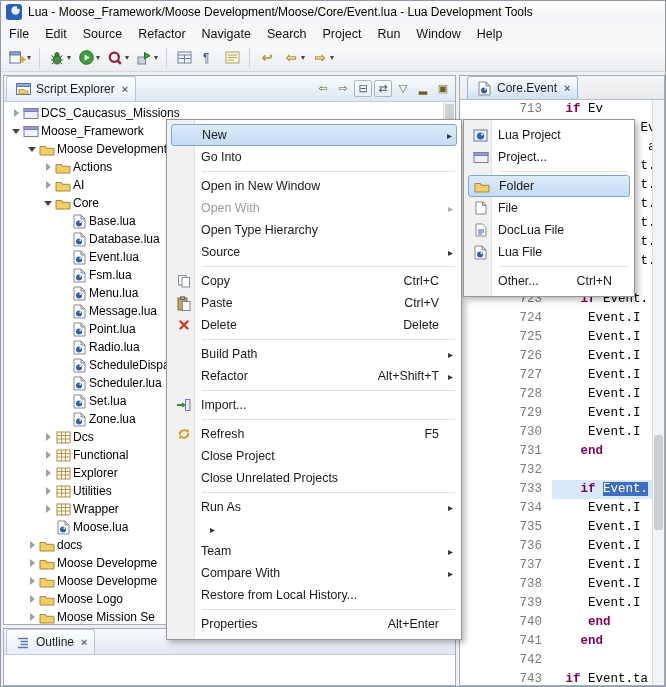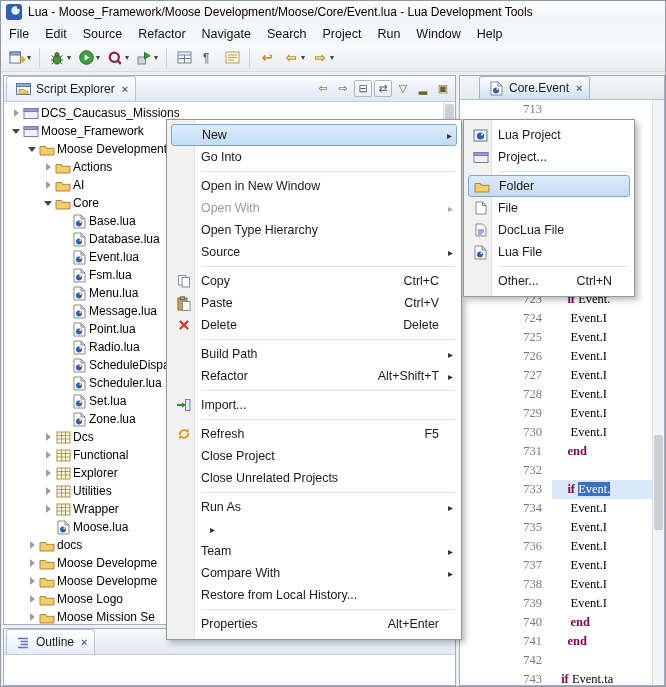--- a/index.html
+++ b/index.html
@@ -30,23 +30,23 @@
   .tree{position:absolute;top:26px;left:0;right:12px;bottom:0;overflow:hidden;padding-top:2px}
   .tree-row{height:18px;display:flex;align-items:center;font-size:12px;color:#000;white-space:nowrap}
   .tw{width:12px;flex:none;display:inline-flex;justify-content:center}
   .tw-c::before{content:"";border-left:5px solid #9aa0a8;border-top:4px solid transparent;border-bottom:4px solid transparent}
   .tw-e::before{content:"";border-top:5px solid #44484e;border-left:4px solid transparent;border-right:4px solid transparent}
   .tree-label{margin-left:1px}
   .vscroll{position:absolute;top:26px;right:0;bottom:0;width:12px;background:#f3f4f5;border-left:1px solid #d8dadd}
   .vthumb{position:absolute;left:1px;right:1px;background:#ccd0d5;border-radius:2px}
   
   .editor-tabs{height:24px;background:linear-gradient(#f4f5f6,#e8eaec);border-bottom:1px solid #b4bcc6;display:flex;align-items:flex-end}
-  .editor-tab{height:23px;display:flex;align-items:center;gap:4px;padding:0 7px;background:linear-gradient(#fefefe,#cfe0f5);border:1px solid #9db5d2;border-bottom:none;border-radius:3px 3px 0 0;margin-left:19px;font-size:12px;color:#1b1b1b;white-space:nowrap}
+  .editor-tab{height:23px;display:flex;align-items:center;gap:4px;padding:0 7px;background:linear-gradient(#fefefe,#cfe0f5);border:1px solid #9db5d2;border-bottom:none;border-radius:3px 3px 0 0;margin-left:7px;font-size:12px;color:#1b1b1b;white-space:nowrap}
   #editor .vscroll{top:24px}
-  .code{position:absolute;top:24px;left:0;right:12px;bottom:0;background:#fff;overflow:hidden;font-family:Liberation Serif, serif;font-size:12.5px;line-height:19px}
+  .code{position:absolute;top:24px;left:0;right:12px;bottom:0;background:#fff;overflow:hidden;font-family:Liberation Mono, monospace;font-size:12.5px;line-height:19px}
   .code-row{display:flex;height:19px}
   .ln{width:92px;flex:none;text-align:right;padding-right:10px;color:#7b7b7b}
   .lc{flex:1;white-space:pre;padding-left:6px;color:#000}
   .code-row.current .lc{background:var(--curline)}
   .tok-k{color:var(--kw);font-weight:bold}
   .tok-s{background:var(--selbg);color:var(--selfg)}
   
   .menu{position:absolute;border:1px solid #979797;box-shadow:3px 3px 6px rgba(0,0,0,.28);padding:4px;font-size:12.4px;color:#1a1a1a;background:linear-gradient(to right,#f1f1f1 0,#f1f1f1 27px,#e2e2e2 27px,#e2e2e2 28px,#ffffff 28px)}
   #context-menu{left:165px;top:118px;width:296px;z-index:20}
   #new-submenu{left:462px;top:118px;width:172px;z-index:21}
@@ -551,20 +551,21 @@
             <circle cx="7.3" cy="8.2" r="0.9" fill="#fff"></circle>
           </svg>
         </span>
       <span>Core.Event</span>
       <span class="tab-close">×</span>
     </div>
   </div>
   <div class="code" id="code">
       <div class="code-row">
         <span class="ln">713</span>
+        <span class="lc"><span class="tok-p"> </span><span class="tok-k">if</span><span class="tok-p"> Ev</span></span>
       </div>
       <div class="code-row">
         <span class="ln">714</span>
         <span class="lc"><span class="tok-p">           Eve</span></span>
       </div>
       <div class="code-row">
         <span class="ln">715</span>
         <span class="lc"><span class="tok-p">            ad</span></span>
       </div>
       <div class="code-row">

